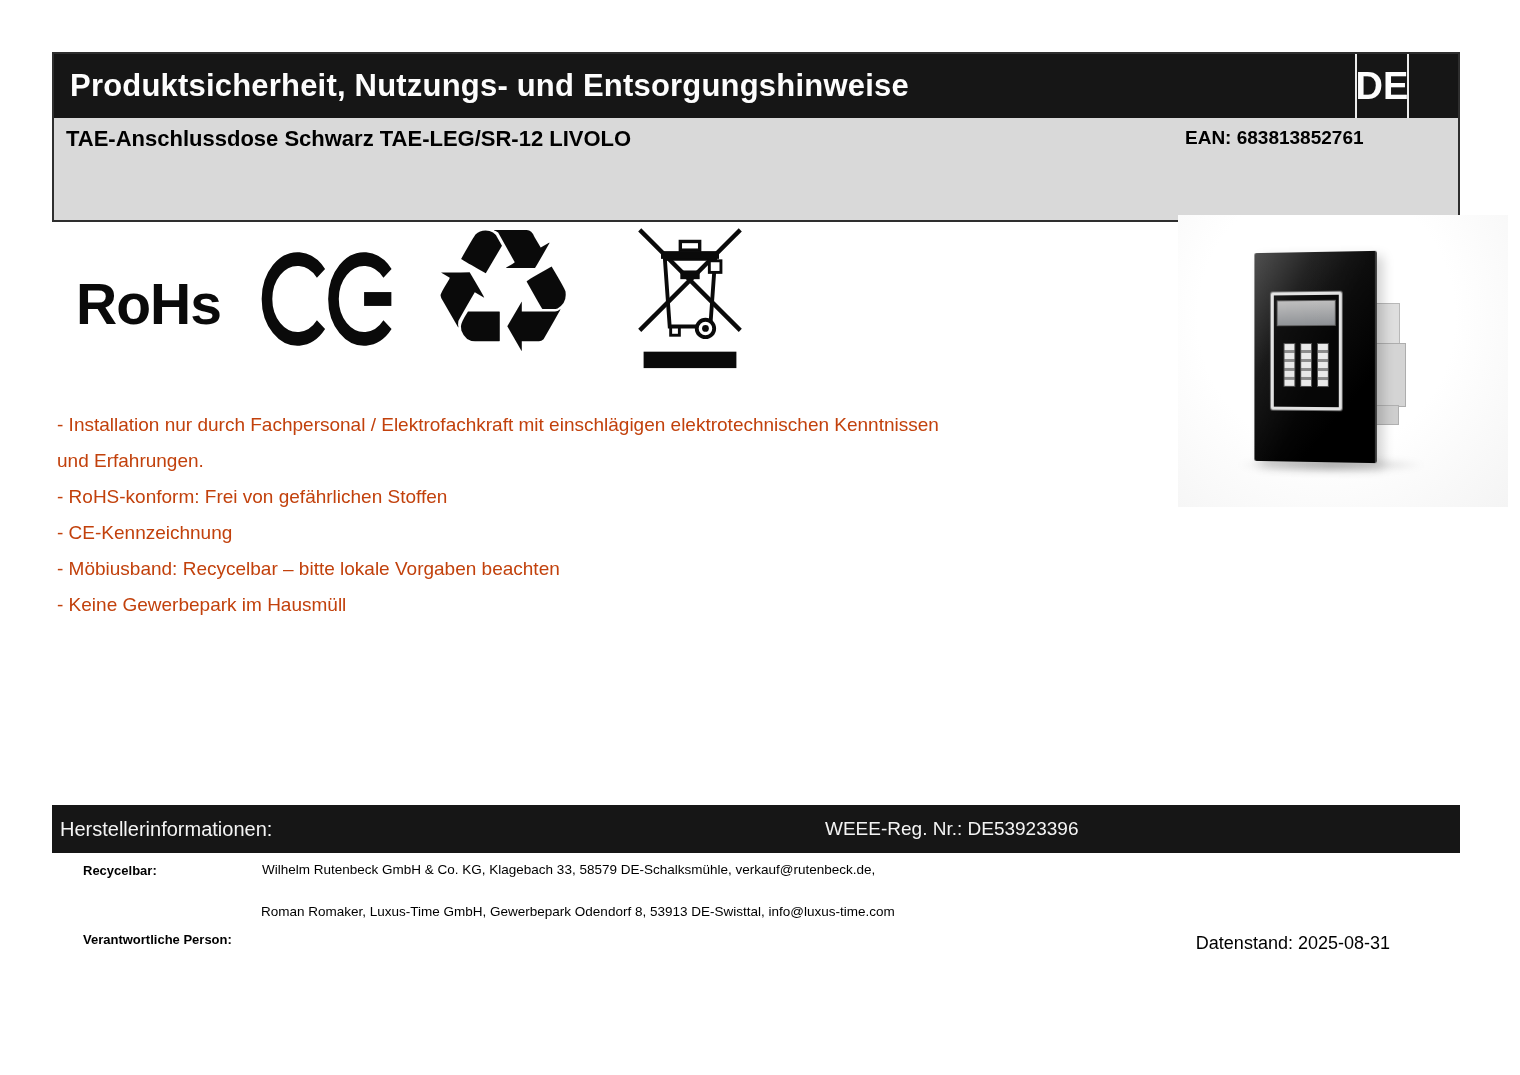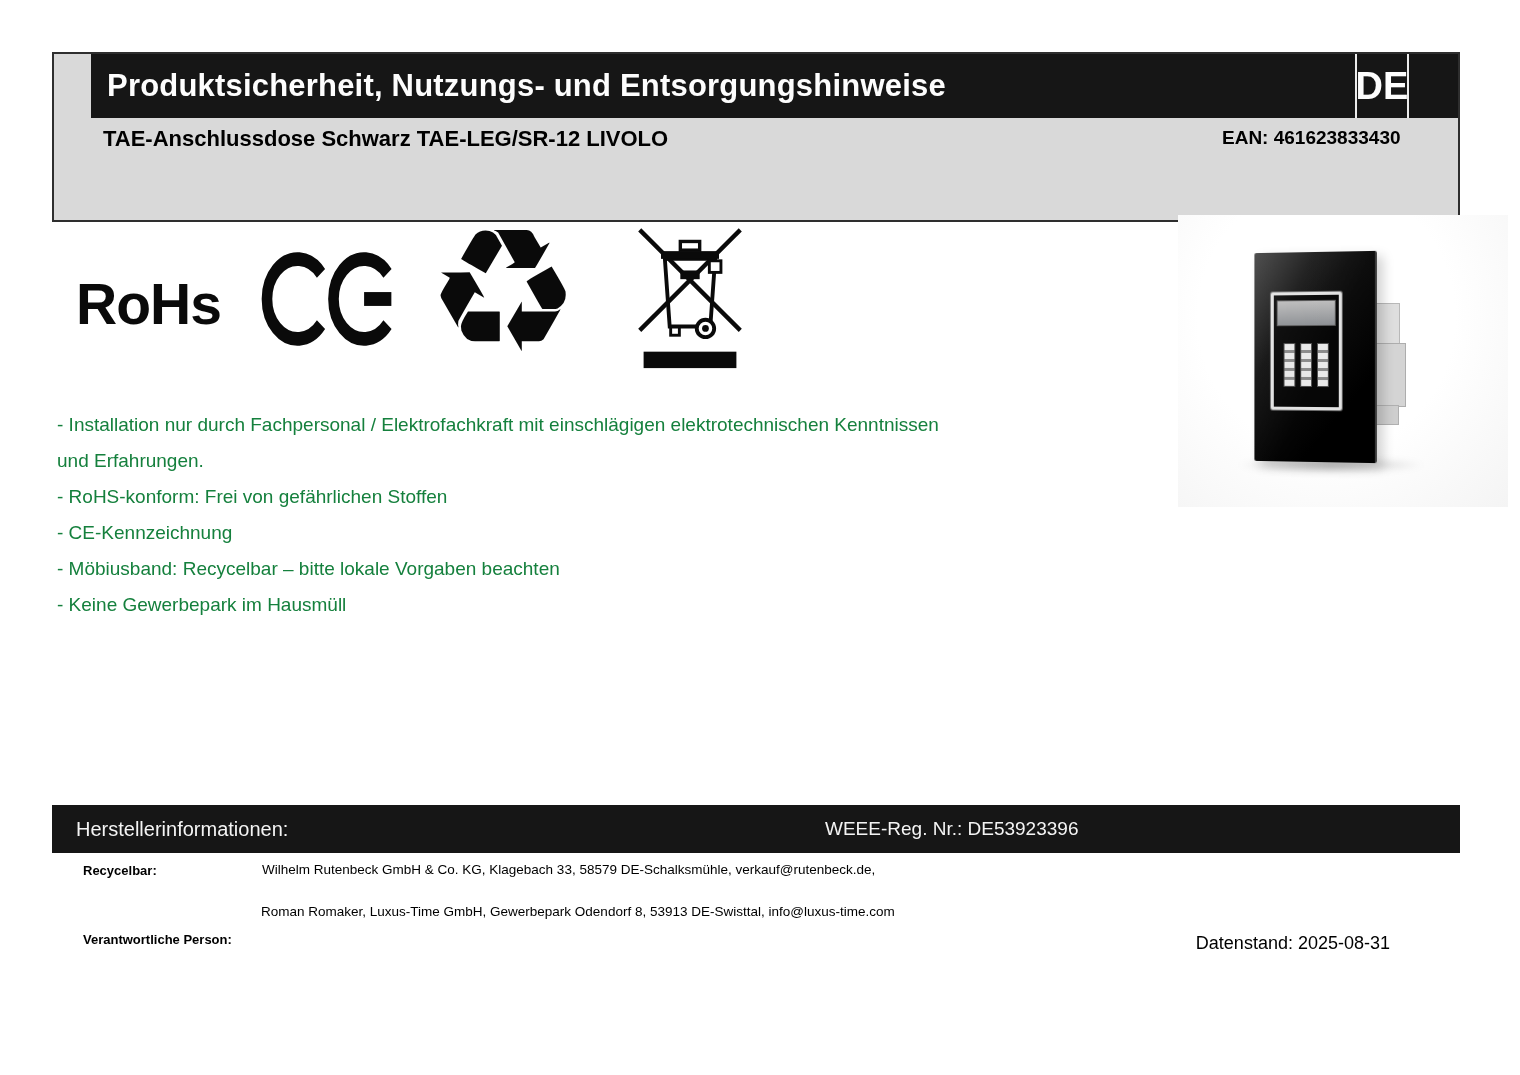--- a/index.html
+++ b/index.html
@@ -3,21 +3,21 @@
 <meta charset="utf-8">
 <style>
   html,body{margin:0;padding:0;background:#ffffff;}
   .page{
     position:relative;width:1520px;height:1075px;background:#ffffff;overflow:hidden;
     font-family:"Liberation Sans",sans-serif;color:#000;
   }
   
   .header-box{
     position:absolute;left:52px;top:52px;width:1408px;height:170px;
-    border:2px solid #2e2e2e;box-sizing:border-box;background:#d9d9d9;padding-left:37px;
+    border:2px solid #2e2e2e;box-sizing:border-box;background:#d9d9d9;
   }
   .bar-black{
     position:relative;height:64px;background:#161616;display:flex;align-items:center;
   }
   .doc-title{
     margin-left:16px;font-size:31px;font-weight:bold;color:#fdfdfd;letter-spacing:0.2px;white-space:nowrap;
   }
   .lang-badge{
     position:absolute;right:49px;top:0;bottom:0;width:50px;
     border-left:2px solid #ececec;border-right:2px solid #ececec;
@@ -81,29 +81,29 @@
     position:absolute;left:50%;top:48px;transform:translateX(-50%);
     display:flex;gap:5px;
   }
   .contact{
     width:12px;height:44px;border:1px solid #4e4e4e;box-sizing:border-box;
     background:repeating-linear-gradient(180deg,#e9e9e9 0 6px,#8a8a8a 6px 9px);
   }
   
   .notes{
     position:absolute;left:57px;top:407px;width:1030px;
-    font-size:19px;line-height:36px;color:#15803d;
+    font-size:19px;line-height:36px;color:#c2410c;
   }
   .note-line{white-space:nowrap;}
   
   .mfg-bar{
     position:absolute;left:52px;top:805px;width:1408px;height:48px;background:#161616;
     display:flex;align-items:center;color:#f4f4f4;
   }
-  .mfg-bar-title{margin-left:24px;font-size:20px;}
+  .mfg-bar-title{margin-left:8px;font-size:20px;}
   .weee-reg{position:absolute;left:773px;font-size:19px;}
   .mfg-label{position:absolute;font-size:13px;font-weight:bold;white-space:nowrap;}
   .mfg-value{position:absolute;font-size:13.5px;white-space:nowrap;}
   .lbl-1{left:83px;top:863px;}
   .val-1{left:262px;top:862px;}
   .lbl-2{left:83px;top:904px;margin-top:28px;}
   .val-2{left:261px;top:904px;}
   .date-note{
     position:absolute;left:1090px;top:933px;width:300px;text-align:right;font-size:18px;
   }
@@ -115,21 +115,21 @@
 
   <div class="header-box">
     <div class="bar-black">
       <span class="doc-title">Produktsicherheit, Nutzungs- und Entsorgungshinweise</span>
       <div class="lang-badge">
         <span>DE</span>
       </div>
     </div>
     <div class="bar-gray">
       <span class="product-title">TAE-Anschlussdose Schwarz TAE-LEG/SR-12 LIVOLO</span>
-      <span class="ean">EAN: 461623833430</span>
+      <span class="ean">EAN: 683813852761</span>
     </div>
   </div>
 
   <div class="rohs">RoHs</div>
 
   <svg class="ce" width="141" height="104" viewBox="0 0 212 120" preserveAspectRatio="none">
     <g fill="none" stroke="#0a0a0a" stroke-width="16">
       <path d="M 90.2 30.4 A 46 46 0 1 0 90.2 89.6"></path>
       <path d="M 190.2 30.4 A 46 46 0 1 0 190.2 89.6"></path>
       <path d="M 155 60 H 196"></path>

